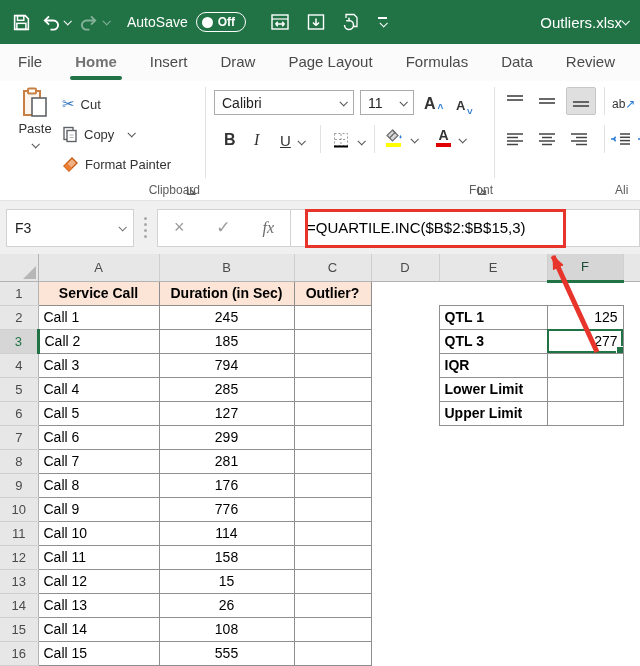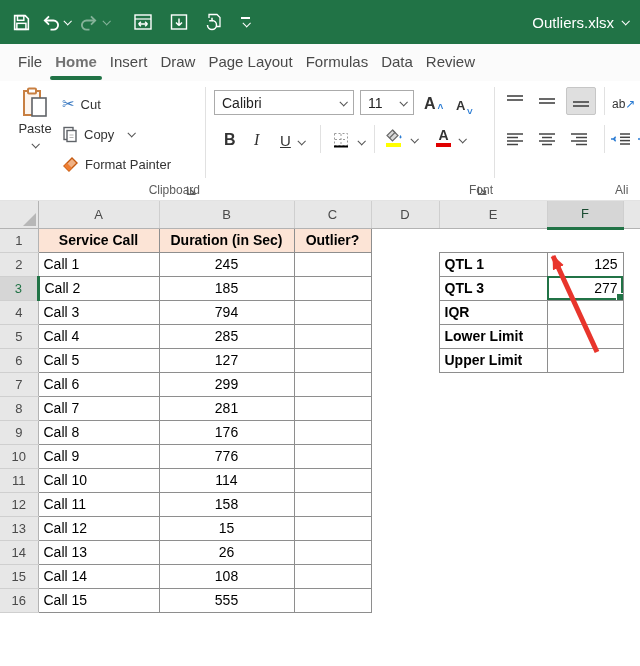--- a/index.html
+++ b/index.html
@@ -13,24 +13,24 @@
   .tb-btn { display:flex; align-items:center; gap:4px; cursor:pointer; }
   .tb-btn.disabled { opacity:.45; }
   .chv { display:inline-block; width:6px; height:6px; border-right:1.4px solid #555;
     border-bottom:1.4px solid #555; transform:rotate(45deg) translateY(-1px); }
   .chv.w { border-color:#fff; }
   .autosave { display:flex; align-items:center; gap:8px; font-size:14px; margin-left:8px; }
   .pill { display:flex; align-items:center; gap:5px; border:1.6px solid #fff;
     border-radius:11px; padding:2px 10px 2px 5px; font-size:12px; }
   .pill .dot { width:11px; height:11px; border-radius:50%; background:#fff; display:inline-block; }
   .qat { display:flex; align-items:center; gap:16px; margin-left:14px; }
-  .filename { margin-left:auto; display:flex; align-items:center; gap:8px; font-size:15px; }
+  .filename { margin-left:auto; display:flex; align-items:center; font-size:15px; }
 
   
-  .tabs { height:37px; background:#fbfbfb; display:flex; gap:13px; padding-left:18px;
+  .tabs { height:37px; background:#fbfbfb; display:flex; gap:33px; padding-left:18px;
     font-size:15px; color:#4a4a4a; }
   .tab { position:relative; padding-top:9px; cursor:pointer; white-space:nowrap; }
   .tab.active { font-weight:700; color:#737373; }
   .tab.active::after { content:""; position:absolute; left:-5px; right:-5px; bottom:1px;
     height:4px; background:#217346; border-radius:2px; }
 
   
   .ribbon { position:relative; height:120px; background:#fff; border-bottom:1px solid #e3e3e3;
     font-size:13px; color:#333; }
   .gsep { position:absolute; top:6px; bottom:22px; width:1px; background:#e1e1e1; }
@@ -122,20 +122,27 @@
         </svg>
       <i class="chv w"></i>
     </span>
     <span class="tb-btn disabled">
       <svg class="icn" width="19" height="19" viewBox="0 0 19 19">
           <path d="M14.5 7.5 h-8 a4.6 4.6 0 1 0 0 9.2 h3" fill="none" stroke="#fff" stroke-width="1.8"></path>
           <path d="M11 3.4 L15.2 7.5 L11 11.6" fill="none" stroke="#fff" stroke-width="1.8"></path>
         </svg>
       <i class="chv w"></i>
     </span>
+    <span class="autosave">
+      <span>AutoSave</span>
+      <span class="pill">
+        <i class="dot"></i>
+        <b>Off</b>
+      </span>
+    </span>
     <span class="qat">
       <svg class="icn" width="20" height="20" viewBox="0 0 20 20">
           <rect x="2" y="3" width="16" height="14" fill="none" stroke="#fff" stroke-width="1.4"></rect>
           <line x1="2" y1="7" x2="18" y2="7" stroke="#fff" stroke-width="1.2"></line>
           <path d="M5.5 12 h9 M5.5 12 l2.4-2.2 M5.5 12 l2.4 2.2 M14.5 12 l-2.4-2.2 M14.5 12 l-2.4 2.2" fill="none" stroke="#fff" stroke-width="1.4"></path>
         </svg>
       <svg class="icn" width="20" height="20" viewBox="0 0 20 20">
           <rect x="2.5" y="3" width="15" height="14" fill="none" stroke="#fff" stroke-width="1.4"></rect>
           <path d="M10 6.5 v7 M10 13.5 l-3-3 M10 13.5 l3-3" fill="none" stroke="#fff" stroke-width="1.5"></path>
         </svg>
@@ -326,20 +333,41 @@
     </div>
     <div class="algn-btn" style="left:634px;top:46px;">
       <svg class="icn" width="20" height="14" viewBox="0 0 20 14">
           <path d="M1 7 l4.5 0 M5.5 7 l-2.2-2.2 M5.5 7 l-2.2 2.2" fill="none" stroke="#2b7cd3" stroke-width="1.4"></path>
           <line x1="9" y1="2" x2="19" y2="2" stroke="#444" stroke-width="1.5"></line>
         </svg>
     </div>
     <div class="grp-label" style="left:615px;width:40px;text-align:left;">Ali</div>
   </section>
 
+  <section class="formulabar">
+    <div class="namebox">
+      <span>F3</span>
+      <i class="chv"></i>
+    </div>
+    <span class="dots">
+        <i></i>
+        <i></i>
+        <i></i>
+        <i></i>
+      </span>
+    <div class="fx-box">
+      <span class="x">×</span>
+      <span class="ck">✓</span>
+      <span class="fx">fx</span>
+    </div>
+    <div class="f-input">
+      <span>=QUARTILE.INC($B$2:$B$15,3)</span>
+    </div>
+    <div class="red-box"></div>
+  </section>
 
   <section class="sheet">
     <table id="grid">
       <colgroup>
         <col style="width:38px">
           <col style="width:121px">
           <col style="width:135px">
         <col style="width:77px">
           <col style="width:68px">
           <col style="width:108px">

